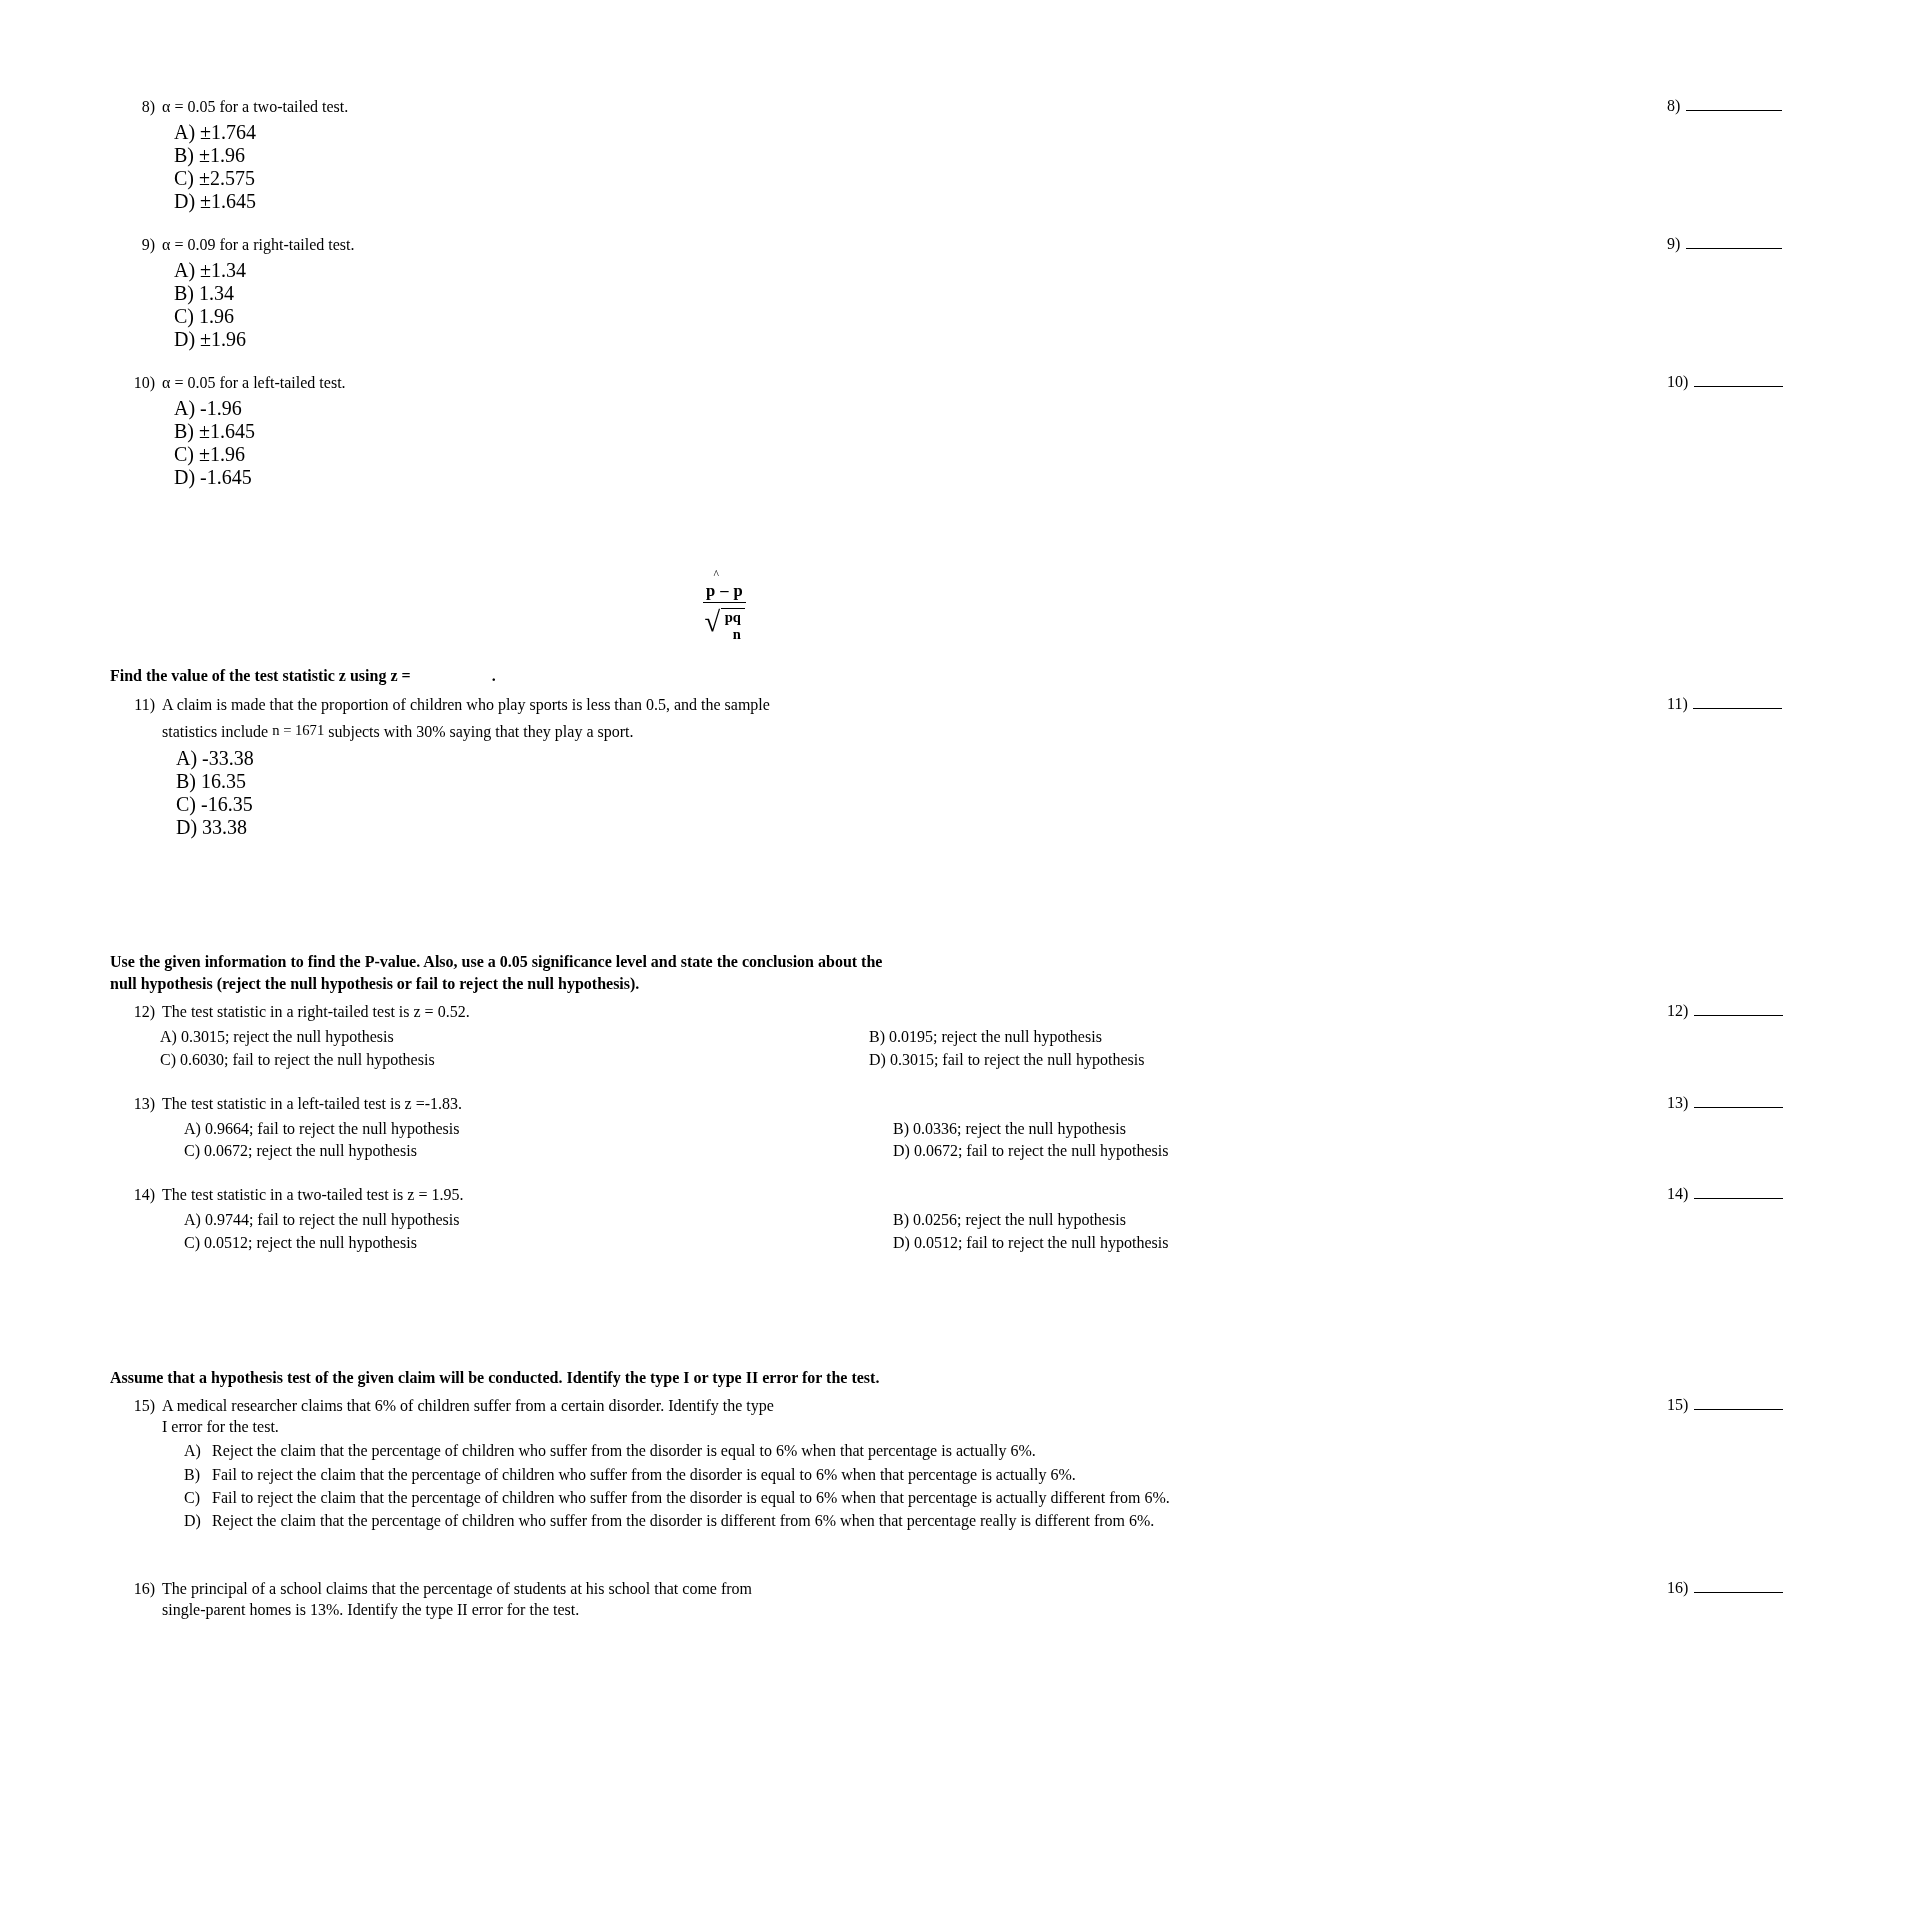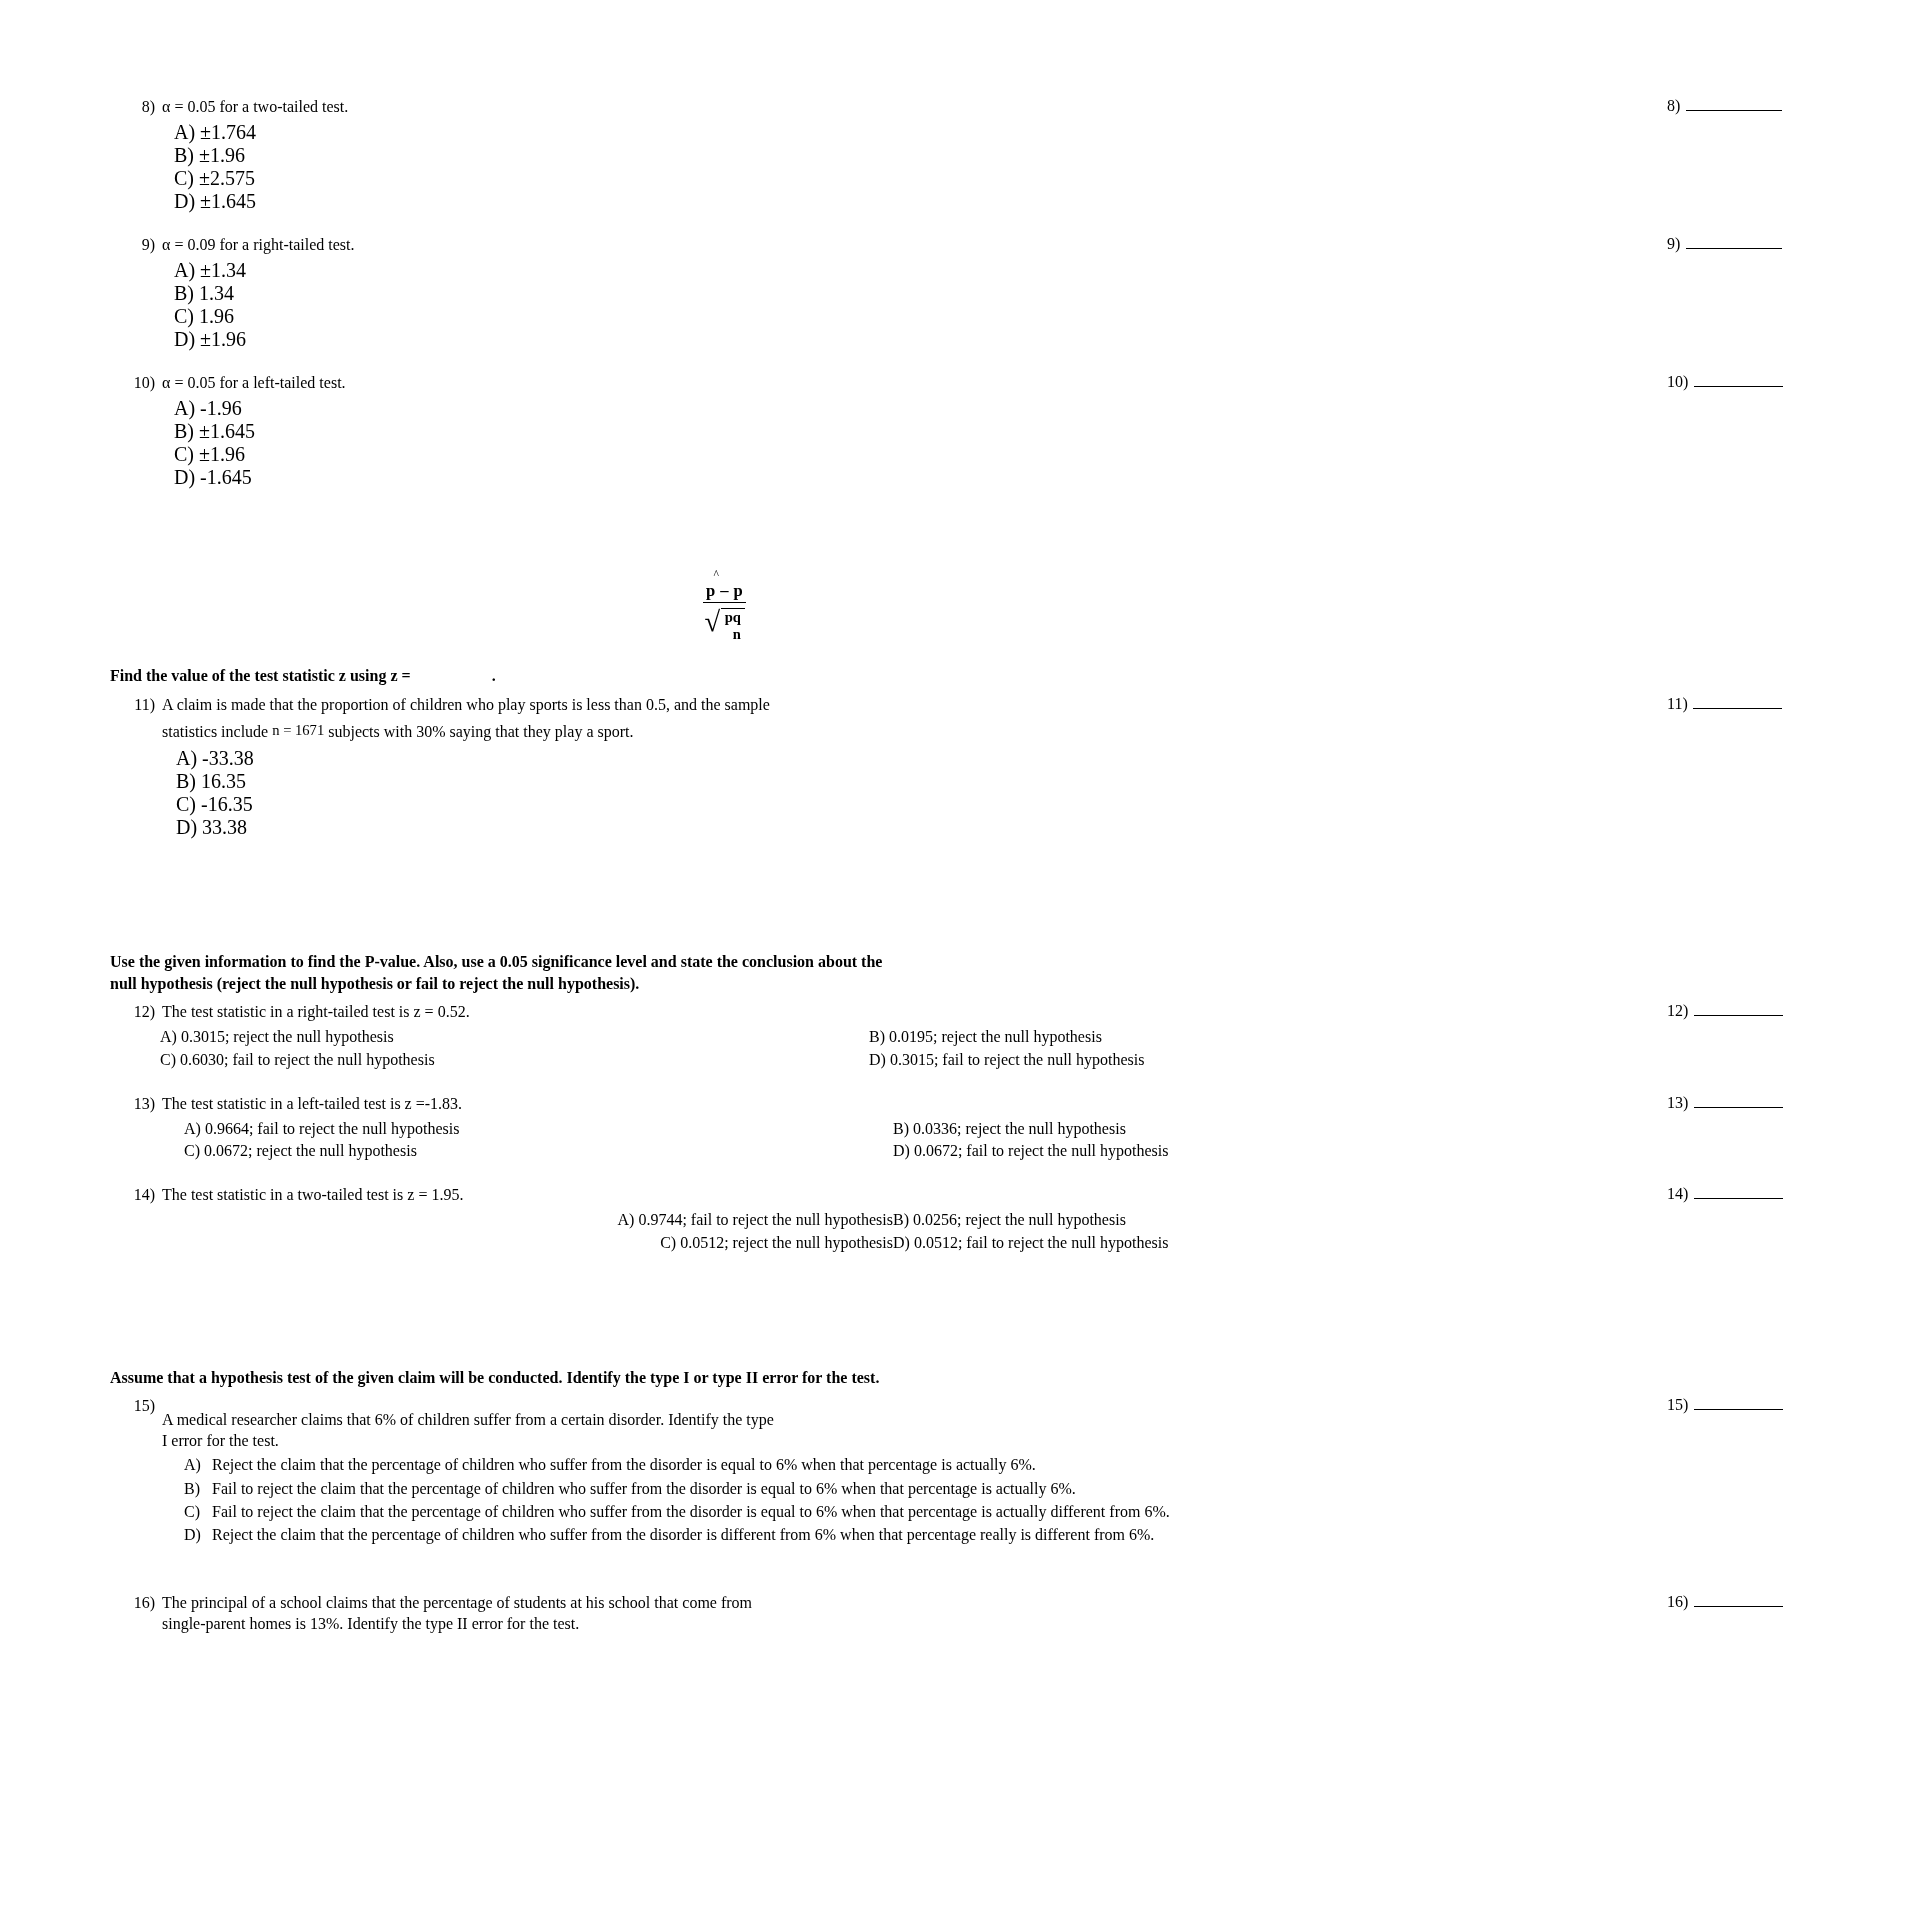--- a/index.html
+++ b/index.html
@@ -359,21 +359,21 @@
 
     <div class="qblock">
       <div class="qrow">
         <div class="qnum">14)</div>
         <div class="qtext">The test statistic in a two-tailed test is z = 1.95.</div>
       </div>
       <div class="ansnum">
         <span class="lbl">14)</span>
         <span class="ansline short"></span>
       </div>
-      <div class="choices2" style="margin-left:74px;text-align:right;">
+      <div class="choices2" style="margin-left:74px;">
         <div class="crow">
           <div>A) 0.9744; fail to reject the null hypothesis</div>
           <div>B) 0.0256; reject the null hypothesis</div>
         </div>
         <div class="crow">
           <div>C) 0.0512; reject the null hypothesis</div>
           <div>D) 0.0512; fail to reject the null hypothesis</div>
         </div>
       </div>
     </div>
@@ -382,21 +382,21 @@
 
     <div class="sectionhead">
       <div>Assume that a hypothesis test of the given claim will be conducted. Identify the type I or type II error for the test.</div>
     </div>
 
     <div style="height:7px;"></div>
 
     <div class="qblock">
       <div class="qrow">
         <div class="qnum">15)</div>
-        <div class="qtext" style="max-width:1267px;margin-top:14px;">
+        <div class="qtext" style="max-width:1267px;">
           <div>A medical researcher claims that  6% of children suffer from a certain disorder. Identify the type</div>
           <div>I error for the test.</div>
         </div>
       </div>
       <div class="ansnum">
         <span class="lbl">15)</span>
         <span class="ansline short"></span>
       </div>
       <div class="choicesStack">
         <div class="citem">

